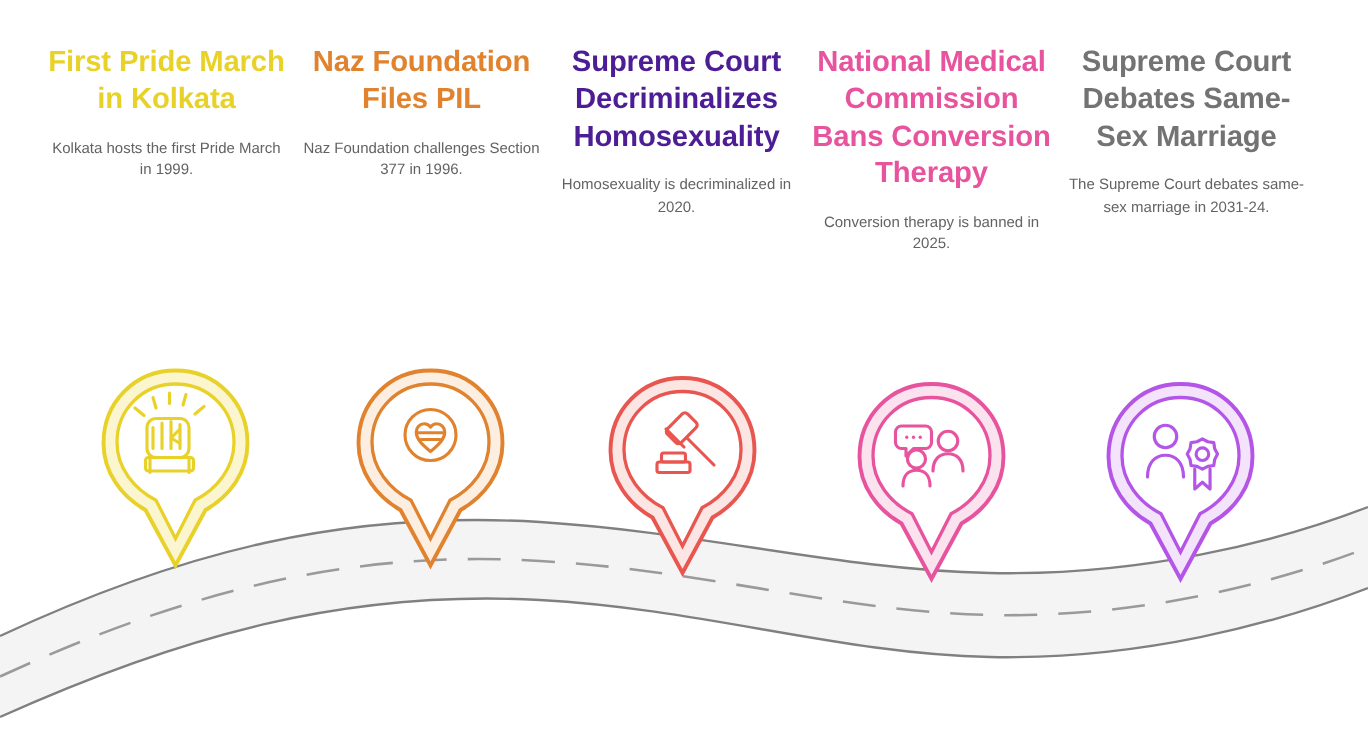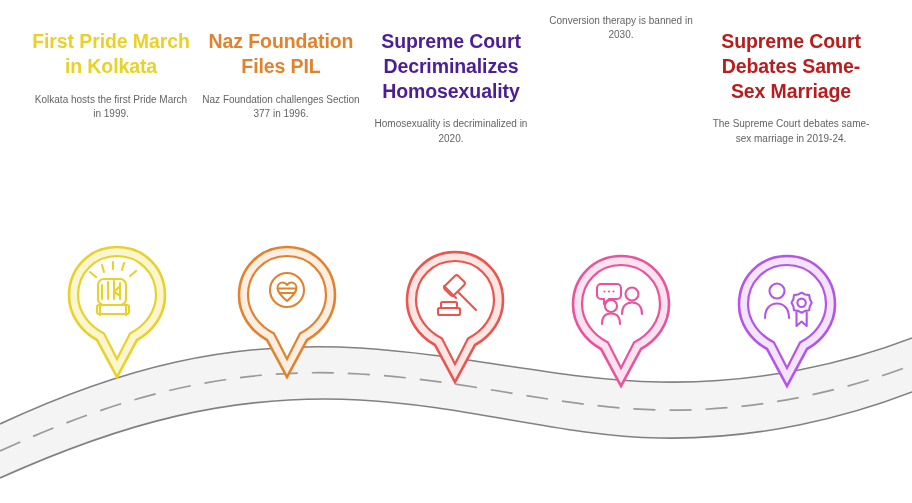--- a/index.html
+++ b/index.html
@@ -89,26 +89,27 @@
       <div class="col-title" style="color: rgb(225, 131, 46);">Naz Foundation Files PIL</div>
       <div class="col-desc">Naz Foundation challenges Section 377 in 1996.</div>
     </div>
 
     <div class="col">
       <div class="col-title" style="color: #4c1d95;">Supreme Court Decriminalizes Homosexuality</div>
       <div class="col-desc">Homosexuality is decriminalized in 2020.</div>
     </div>
 
     <div class="col">
-      <div class="col-desc">Conversion therapy is banned in 2030.</div>
-    </div>
-
-    <div class="col">
-      <div class="col-title" style="color: #b91c1c;">Supreme Court Debates Same-Sex Marriage</div>
-      <div class="col-desc">The Supreme Court debates same-sex marriage in 2019-24.</div>
+      <div class="col-title" style="color: rgb(232, 83, 158);">National Medical Commission Bans Conversion Therapy</div>
+      <div class="col-desc">Conversion therapy is banned in 2025.</div>
+    </div>
+
+    <div class="col">
+      <div class="col-title" style="color: #737373;">Supreme Court Debates Same-Sex Marriage</div>
+      <div class="col-desc">The Supreme Court debates same-sex marriage in 2031-24.</div>
     </div>
 
   </div>
 
   <svg id="road" viewBox="0 0 912 503">
 
     <path id="road-band" d="M 0,424 C 120,368 230,340 360,348 C 470,355 560,380 660,382
              C 760,384 850,362 912,338
              L 912,392 C 850,416 760,440 660,438
              C 560,436 470,406 360,400 C 230,393 120,424 0,478 Z" fill="#f4f4f4" stroke="none"></path>

